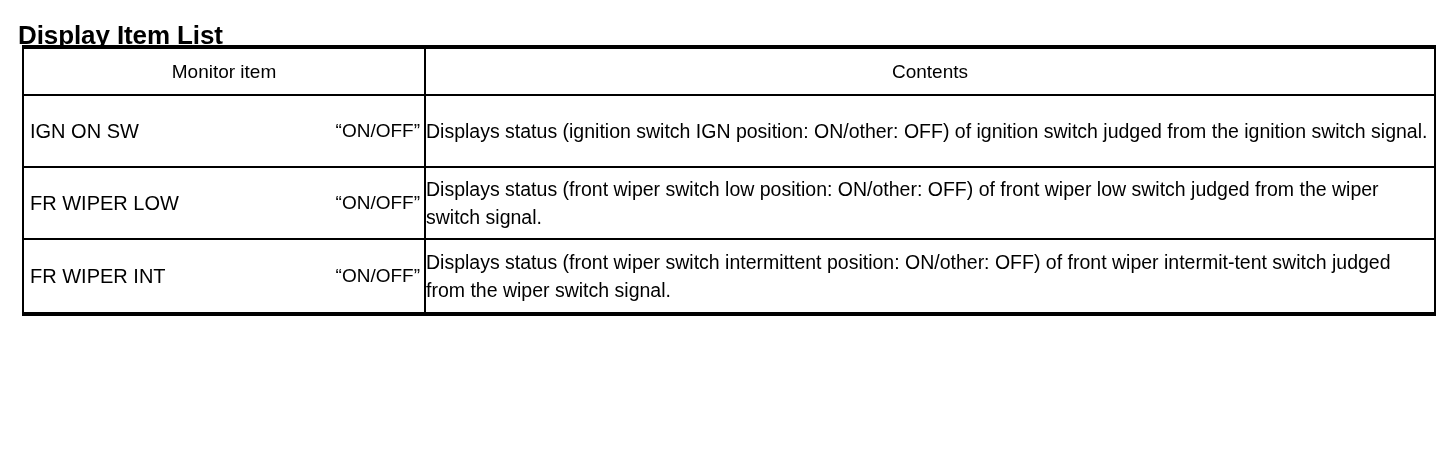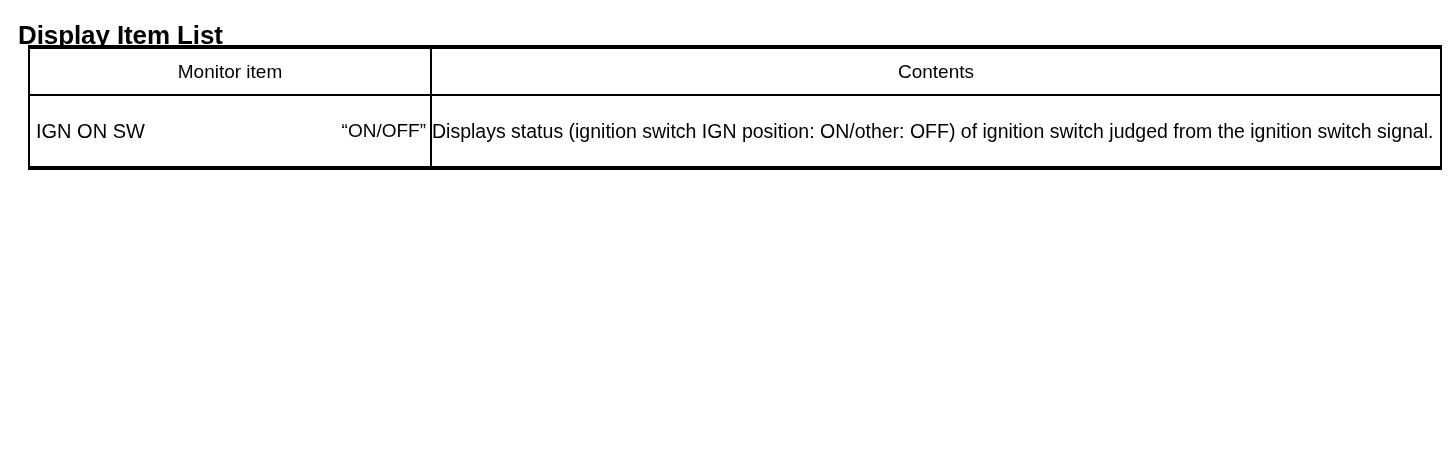--- a/index.html
+++ b/index.html
@@ -28,21 +28,21 @@
     top: 0;
     font-size: 26px;
     font-weight: bold;
     letter-spacing: -0.1px;
     line-height: 36px;
     white-space: nowrap;
   }
 
   .item-table {
     position: absolute;
-    left: 28px;
+    left: 22px;
     top: 45px;
     width: 1412px;
     border-collapse: collapse;
     table-layout: fixed;
     background: #ffffff;
   }
 
   .item-table col.col-monitor { width: 402px; }
   .item-table col.col-contents { width: 1010px; }
 
@@ -144,18 +144,40 @@
             <span class="monitor-value">“ON/OFF”</span>
           </div>
         </td>
         <td class="contents-cell">
           <div class="contents-text">Displays status (ignition switch IGN position: ON/other: OFF) of ignition switch judged from the ignition switch signal.</div>
         </td>
       </tr>
 
 
 
+      <tr>
+        <td class="monitor-cell">
+          <div class="monitor-inner">
+            <span class="monitor-name">FR WIPER LOW</span>
+            <span class="monitor-value">“ON/OFF”</span>
+          </div>
+        </td>
+        <td class="contents-cell">
+          <div class="contents-text">Displays status (front wiper switch low position: ON/other: OFF) of front wiper low switch judged from the wiper switch signal.</div>
+        </td>
+      </tr>
 
+      <tr class="row-tall">
+        <td class="monitor-cell">
+          <div class="monitor-inner">
+            <span class="monitor-name">FR WIPER INT</span>
+            <span class="monitor-value">“ON/OFF”</span>
+          </div>
+        </td>
+        <td class="contents-cell">
+          <div class="contents-text">Displays status (front wiper switch intermittent position: ON/other: OFF) of front wiper intermit-tent switch judged from the wiper switch signal.</div>
+        </td>
+      </tr>
 
     </tbody>
   </table>
 
 </div>
 
 </body></html>

